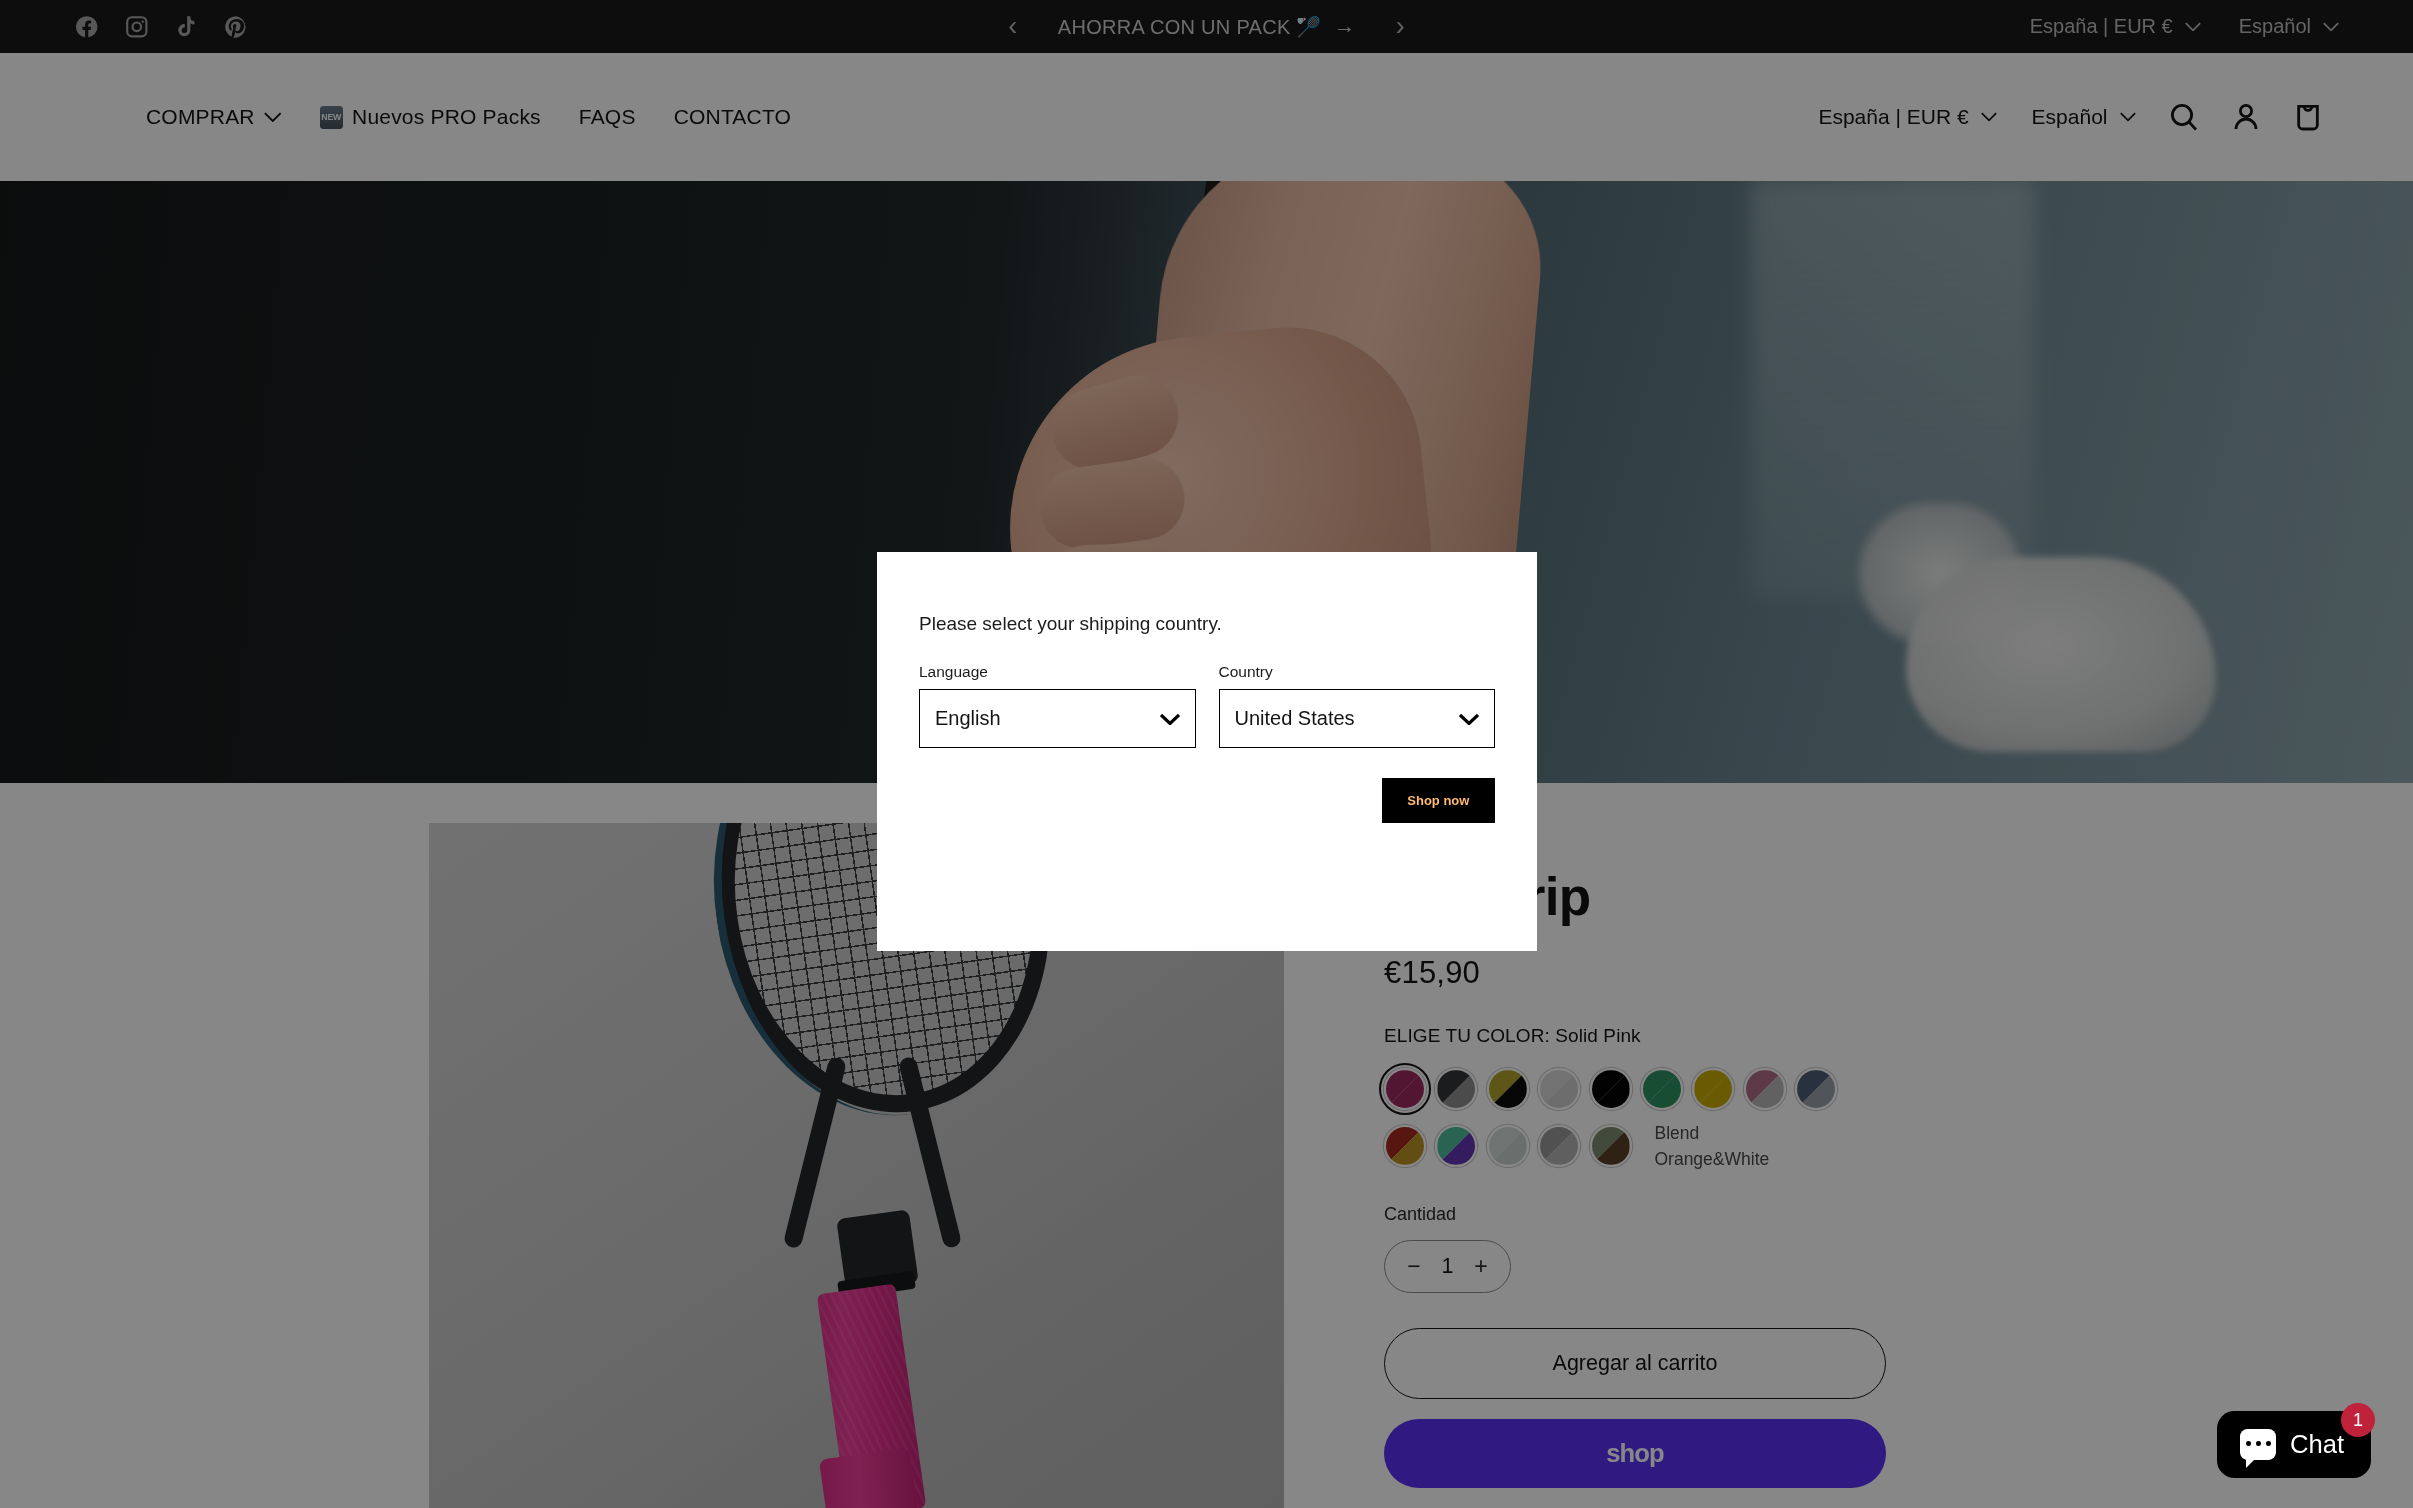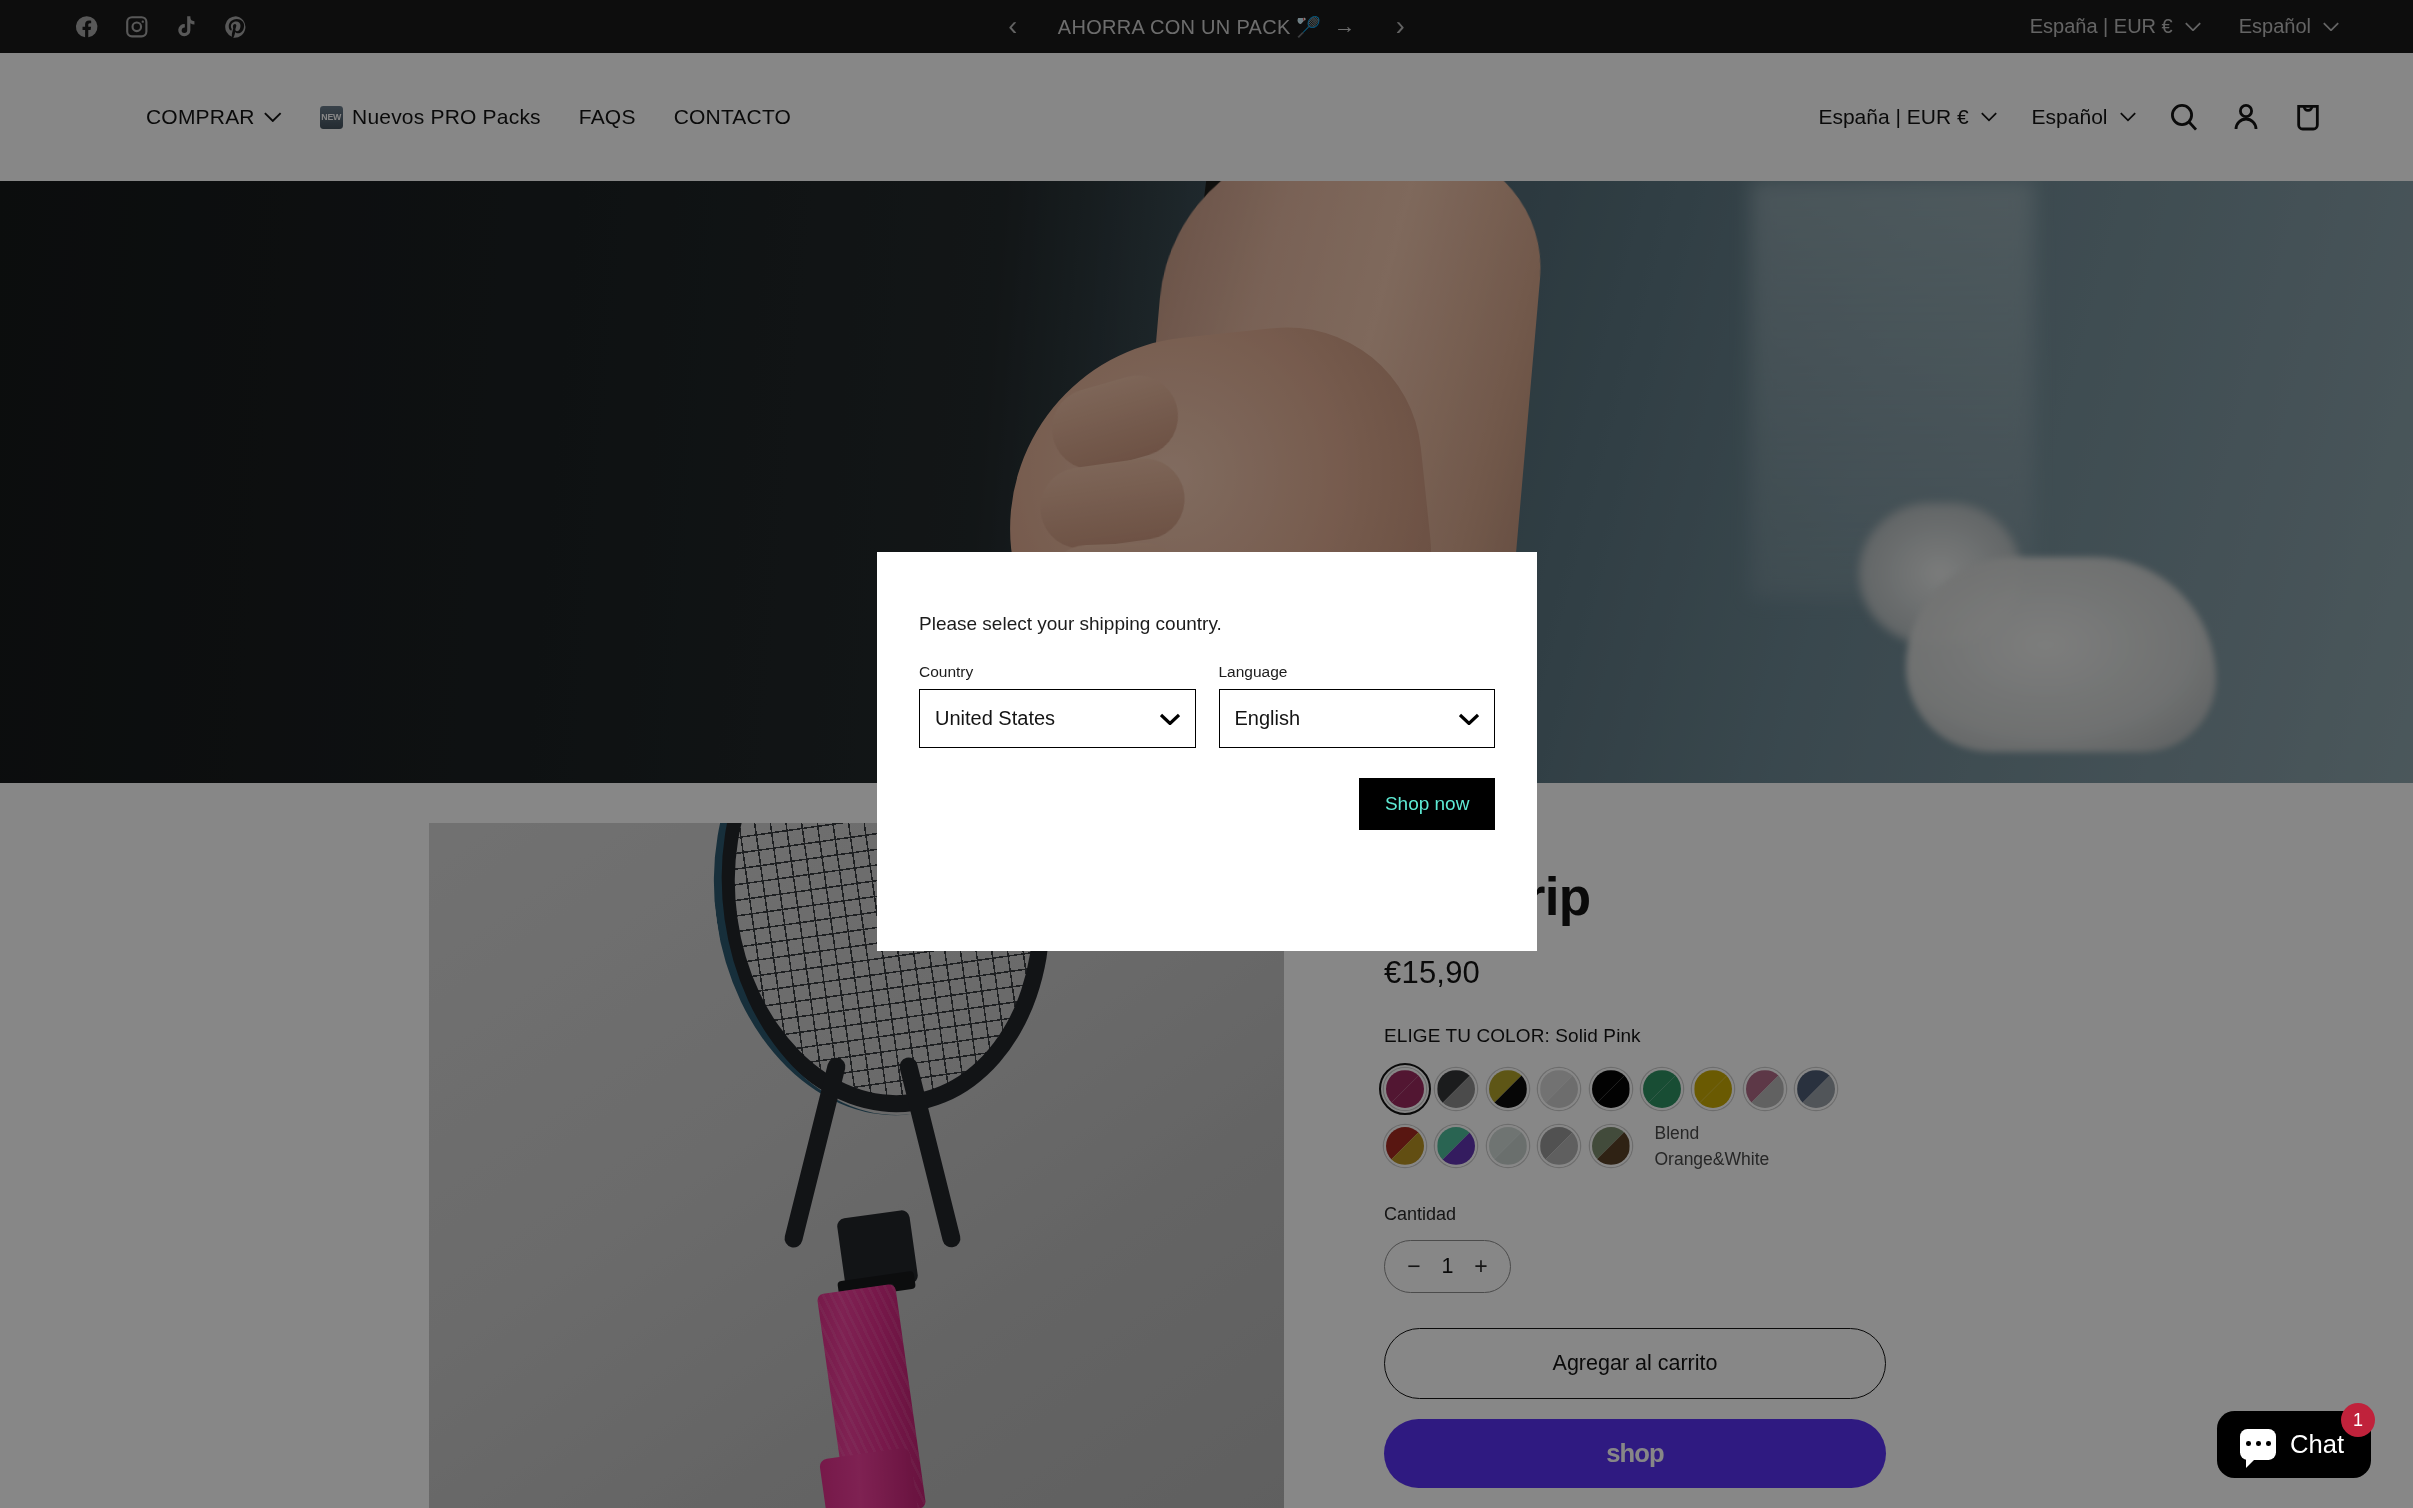--- a/index.html
+++ b/index.html
@@ -240,22 +240,22 @@
     display: flex; align-items: center; padding: 0 15px;
   }
   .select-val { font-size: 20px; color: #141414; }
   .select-chev {
     position: absolute; right: 15px; top: 50%; transform: translateY(-50%);
     width: 20px; height: 12px;
   }
   .select-chev path { fill: none; stroke: #000; stroke-width: 3.2; }
   .modal-actions { display: flex; justify-content: flex-end; margin-top: 30px; }
   .btn-shop {
-    background: #000; color: #5eead4; font-size: 19px;
-    padding: 15px 25.6px; border: none;
+    background: #000; color: #fdba74; font-size: 13px;
+    padding: 15px 25.6px; border: none; font-weight: bold;
   }
 
   
   .chat {
     position: absolute; right: 42px; bottom: 30px; z-index: 60;
     background: #000; border-radius: 17.5px; height: 67px;
     display: flex; align-items: center; gap: 13.5px; padding: 0 27px 0 23px;
   }
   .chat-ico { width: 36px; height: 31px; position: relative; }
   .chat-ico .bub { position: absolute; inset: 0; background: #fff;
@@ -500,32 +500,32 @@
     </div>
   </div>
 
   <div class="scrim"></div>
 
   <div class="modal">
     <div class="modal-sub">Please select your shipping country.</div>
 
     <div class="modal-fields">
       <div class="field">
-        <div class="field-label">Country</div>
+        <div class="field-label">Language</div>
         <div class="select-wrap">
-          <span class="select-val">United States</span>
+          <span class="select-val">English</span>
           <svg class="select-chev" viewBox="0 0 20 11">
               <path d="M1 1.5l9 8.5 9-8.5"></path>
             </svg>
         </div>
       </div>
       <div class="field">
-        <div class="field-label">Language</div>
+        <div class="field-label">Country</div>
         <div class="select-wrap">
-          <span class="select-val">English</span>
+          <span class="select-val">United States</span>
           <svg class="select-chev" viewBox="0 0 20 11">
               <path d="M1 1.5l9 8.5 9-8.5"></path>
             </svg>
         </div>
       </div>
     </div>
 
     <div class="modal-actions">
       <button class="btn-shop">Shop now</button>
     </div>

